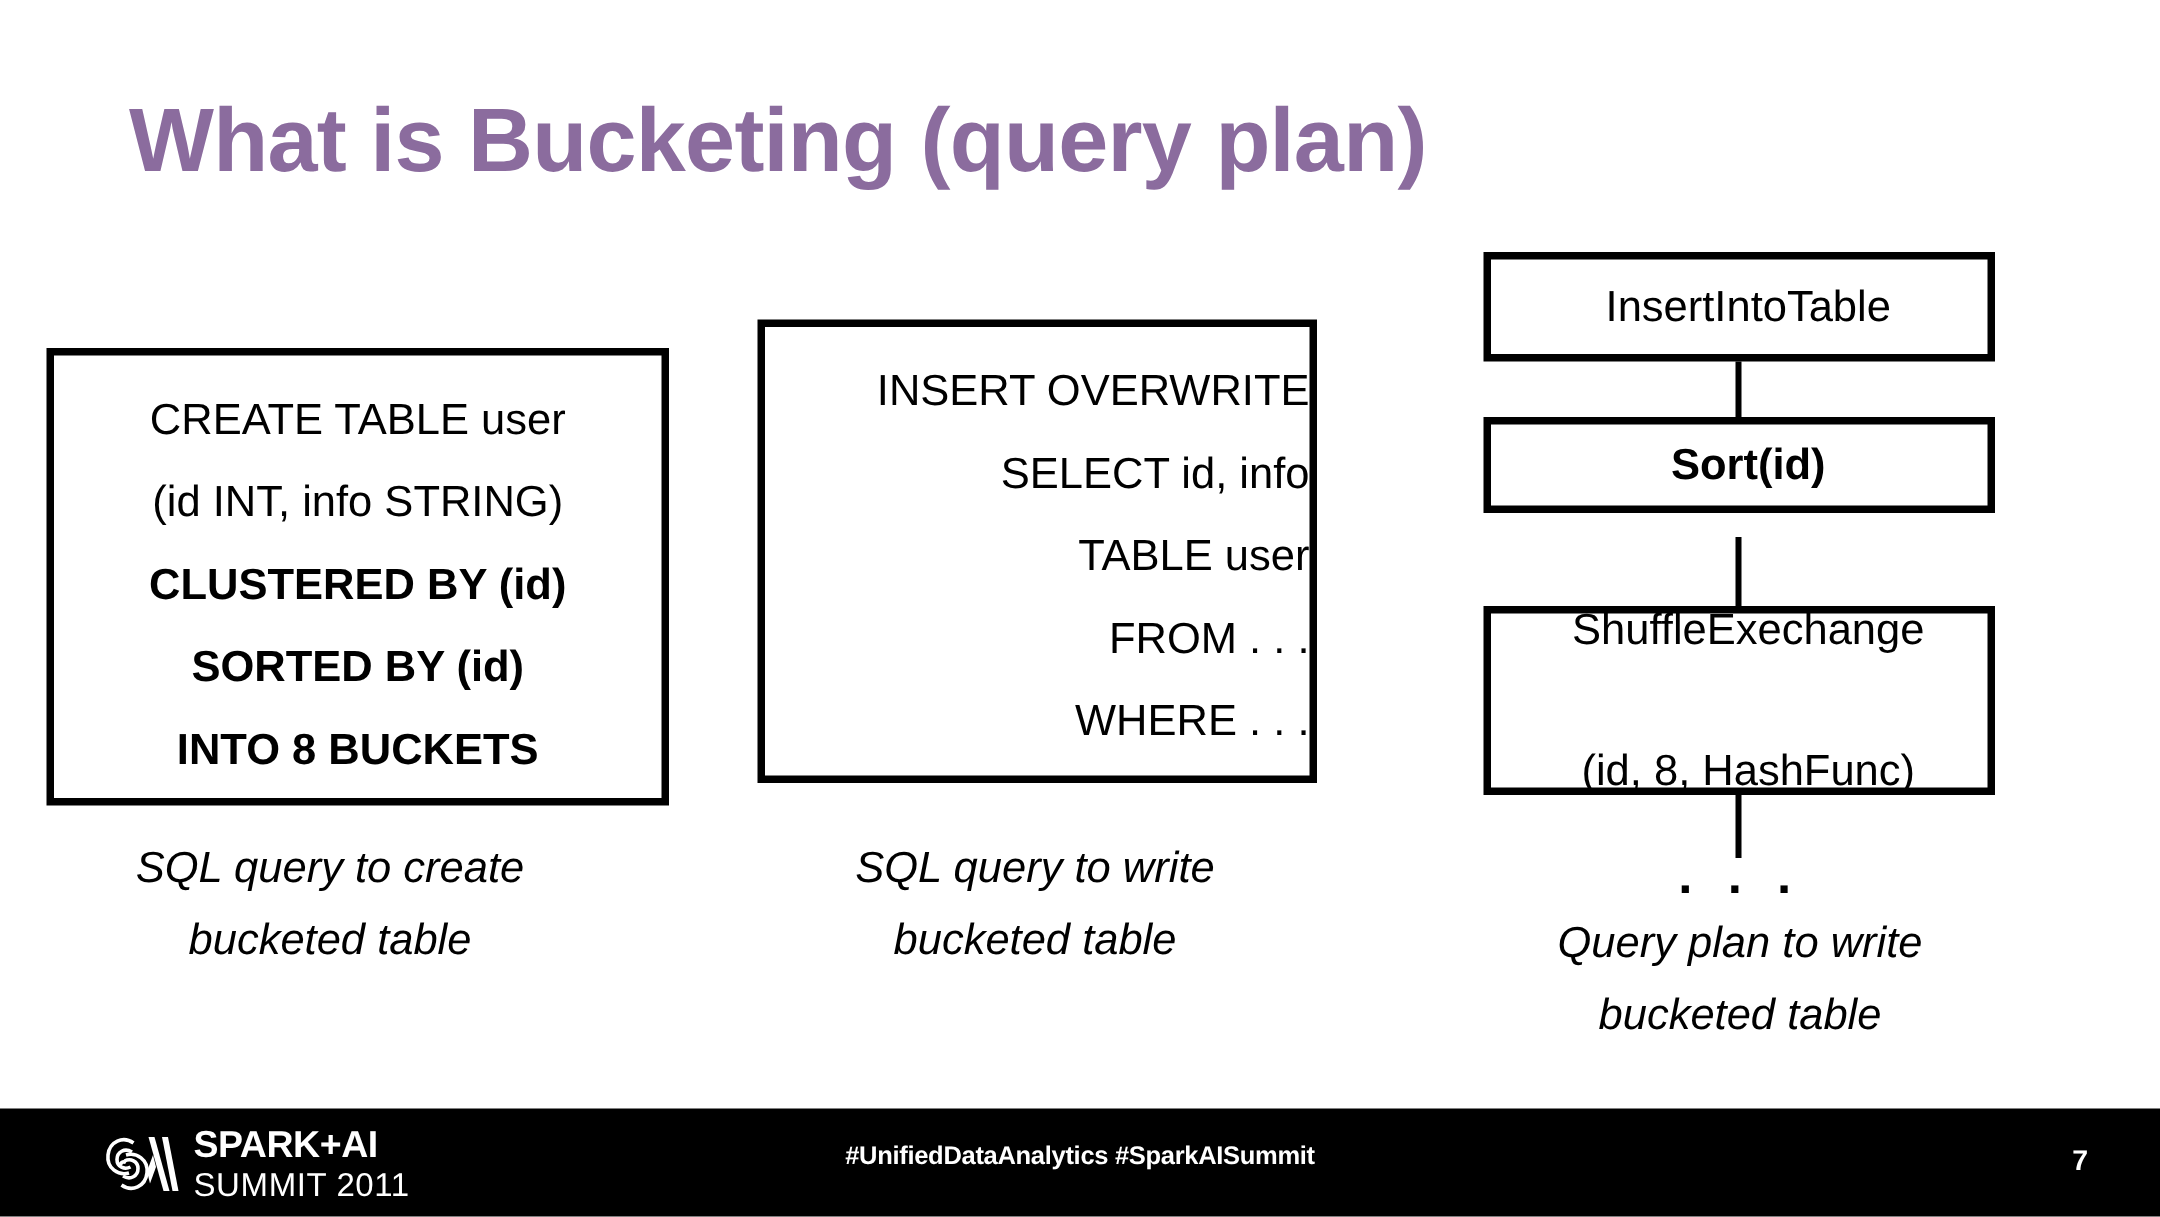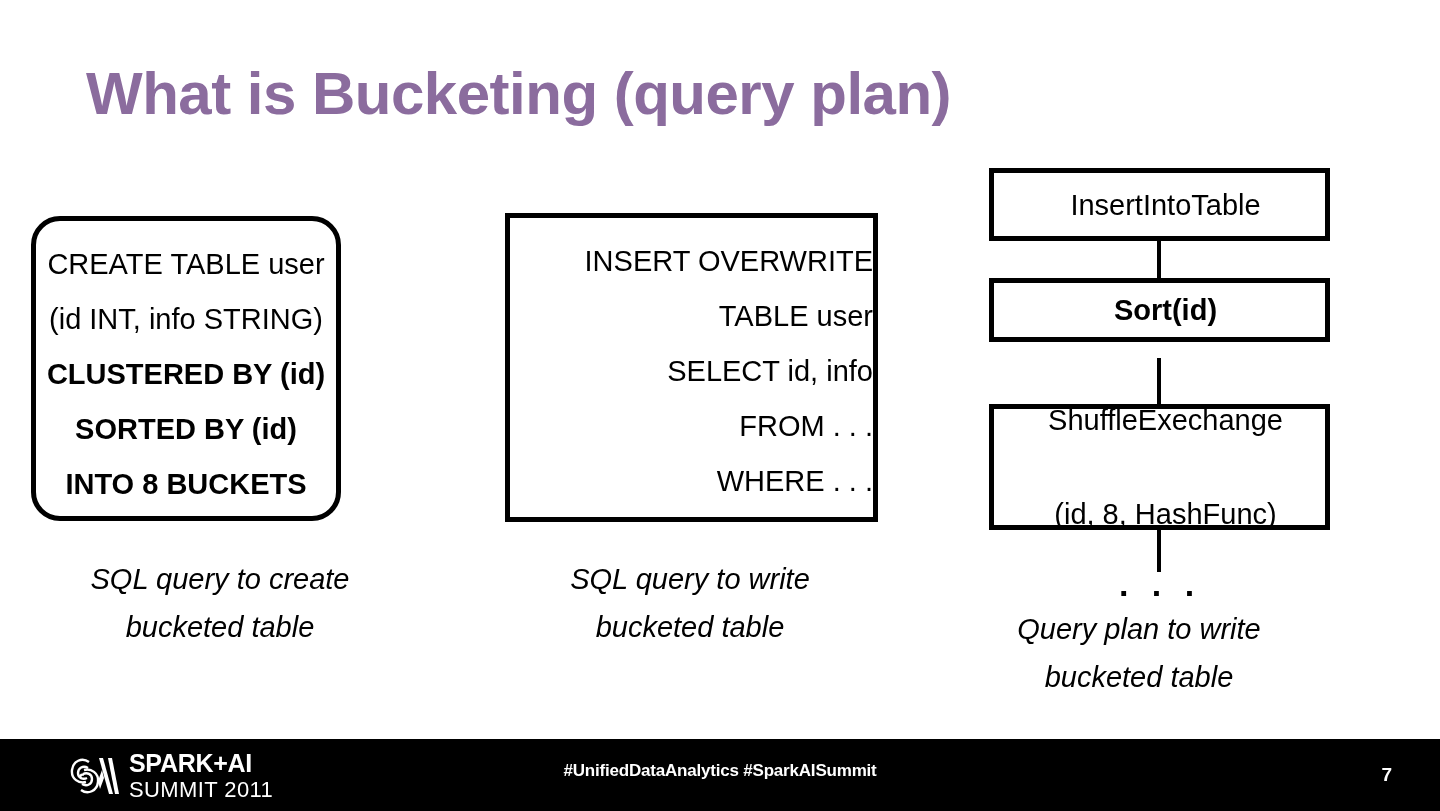--- a/index.html
+++ b/index.html
@@ -21,21 +21,21 @@
     white-space:nowrap;
   }
 
   
   .sqlbox{
     position:absolute;
     border:5px solid #000;
     background:#fff;
     box-sizing:border-box;
   }
-  #sql-box-1{left:31px;top:216px;width:310px;height:305px;border-radius:29px;}
+  #sql-box-1{left:31px;top:232px;width:415px;height:305px;}
   #sql-box-2{left:505px;top:213px;width:373px;height:309px;}
 
   .sqlbox .lines{
     padding-top:16px;
   }
   #sql-box-1 .lines{text-align:center;}
   #sql-box-2 .lines{text-align:right;padding-left:16px;}
 
   .sqlline{
     font-size:29px;
@@ -49,21 +49,21 @@
   .caption{
     position:absolute;
     font-style:italic;
     font-size:29px;
     line-height:48px;
     color:#000;
     text-align:center;
   }
   #caption-create{left:20px;top:555px;width:400px;}
   #caption-write{left:490px;top:555px;width:400px;}
-  #caption-plan{left:964px;top:605px;width:350px;}
+  #caption-plan{left:985px;top:605px;width:350px;}
 
   
   .planbox{
     position:absolute;
     left:989px;width:341px;
     border:5px solid #000;
     background:#fff;
     box-sizing:border-box;
     display:flex;align-items:center;justify-content:center;
     flex-direction:column;
@@ -153,22 +153,22 @@
   </div>
 
   <div class="caption" id="caption-create">
     <div>SQL query to create</div>
     <div>bucketed table</div>
   </div>
 
   <div class="sqlbox" id="sql-box-2">
     <div class="lines">
       <div class="sqlline">INSERT OVERWRITE</div>
+      <div class="sqlline">SELECT id, info</div>
       <div class="sqlline">TABLE user</div>
-      <div class="sqlline">SELECT id, info</div>
       <div class="sqlline">FROM . . .</div>
       <div class="sqlline">WHERE . . .</div>
     </div>
   </div>
 
   <div class="caption" id="caption-write">
     <div>SQL query to write</div>
     <div>bucketed table</div>
   </div>
 

